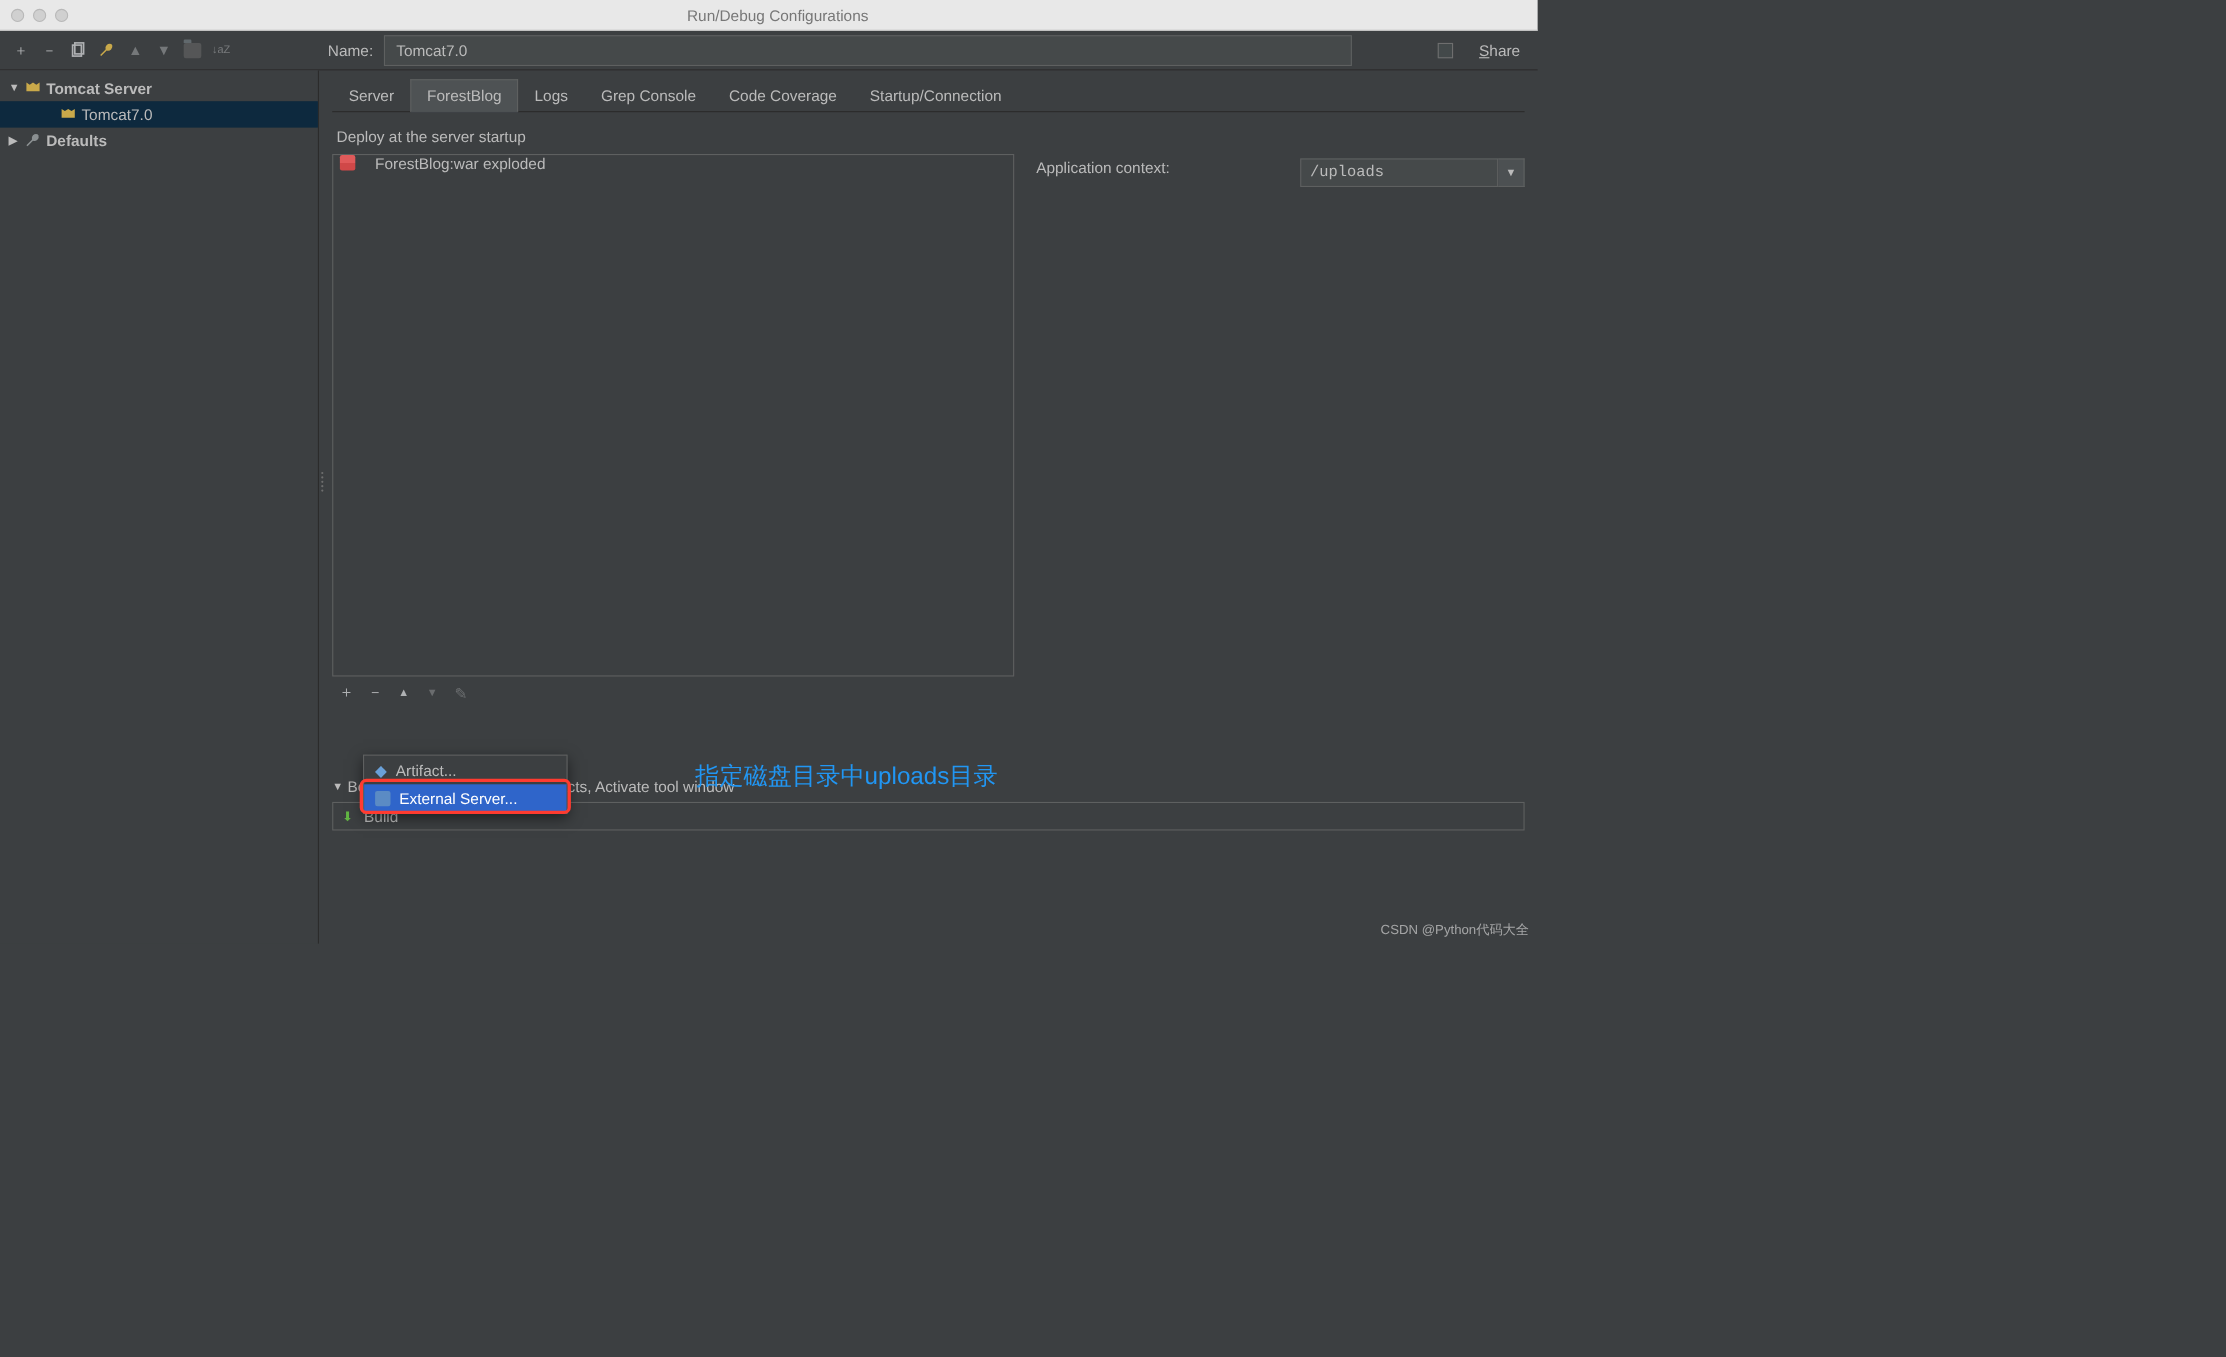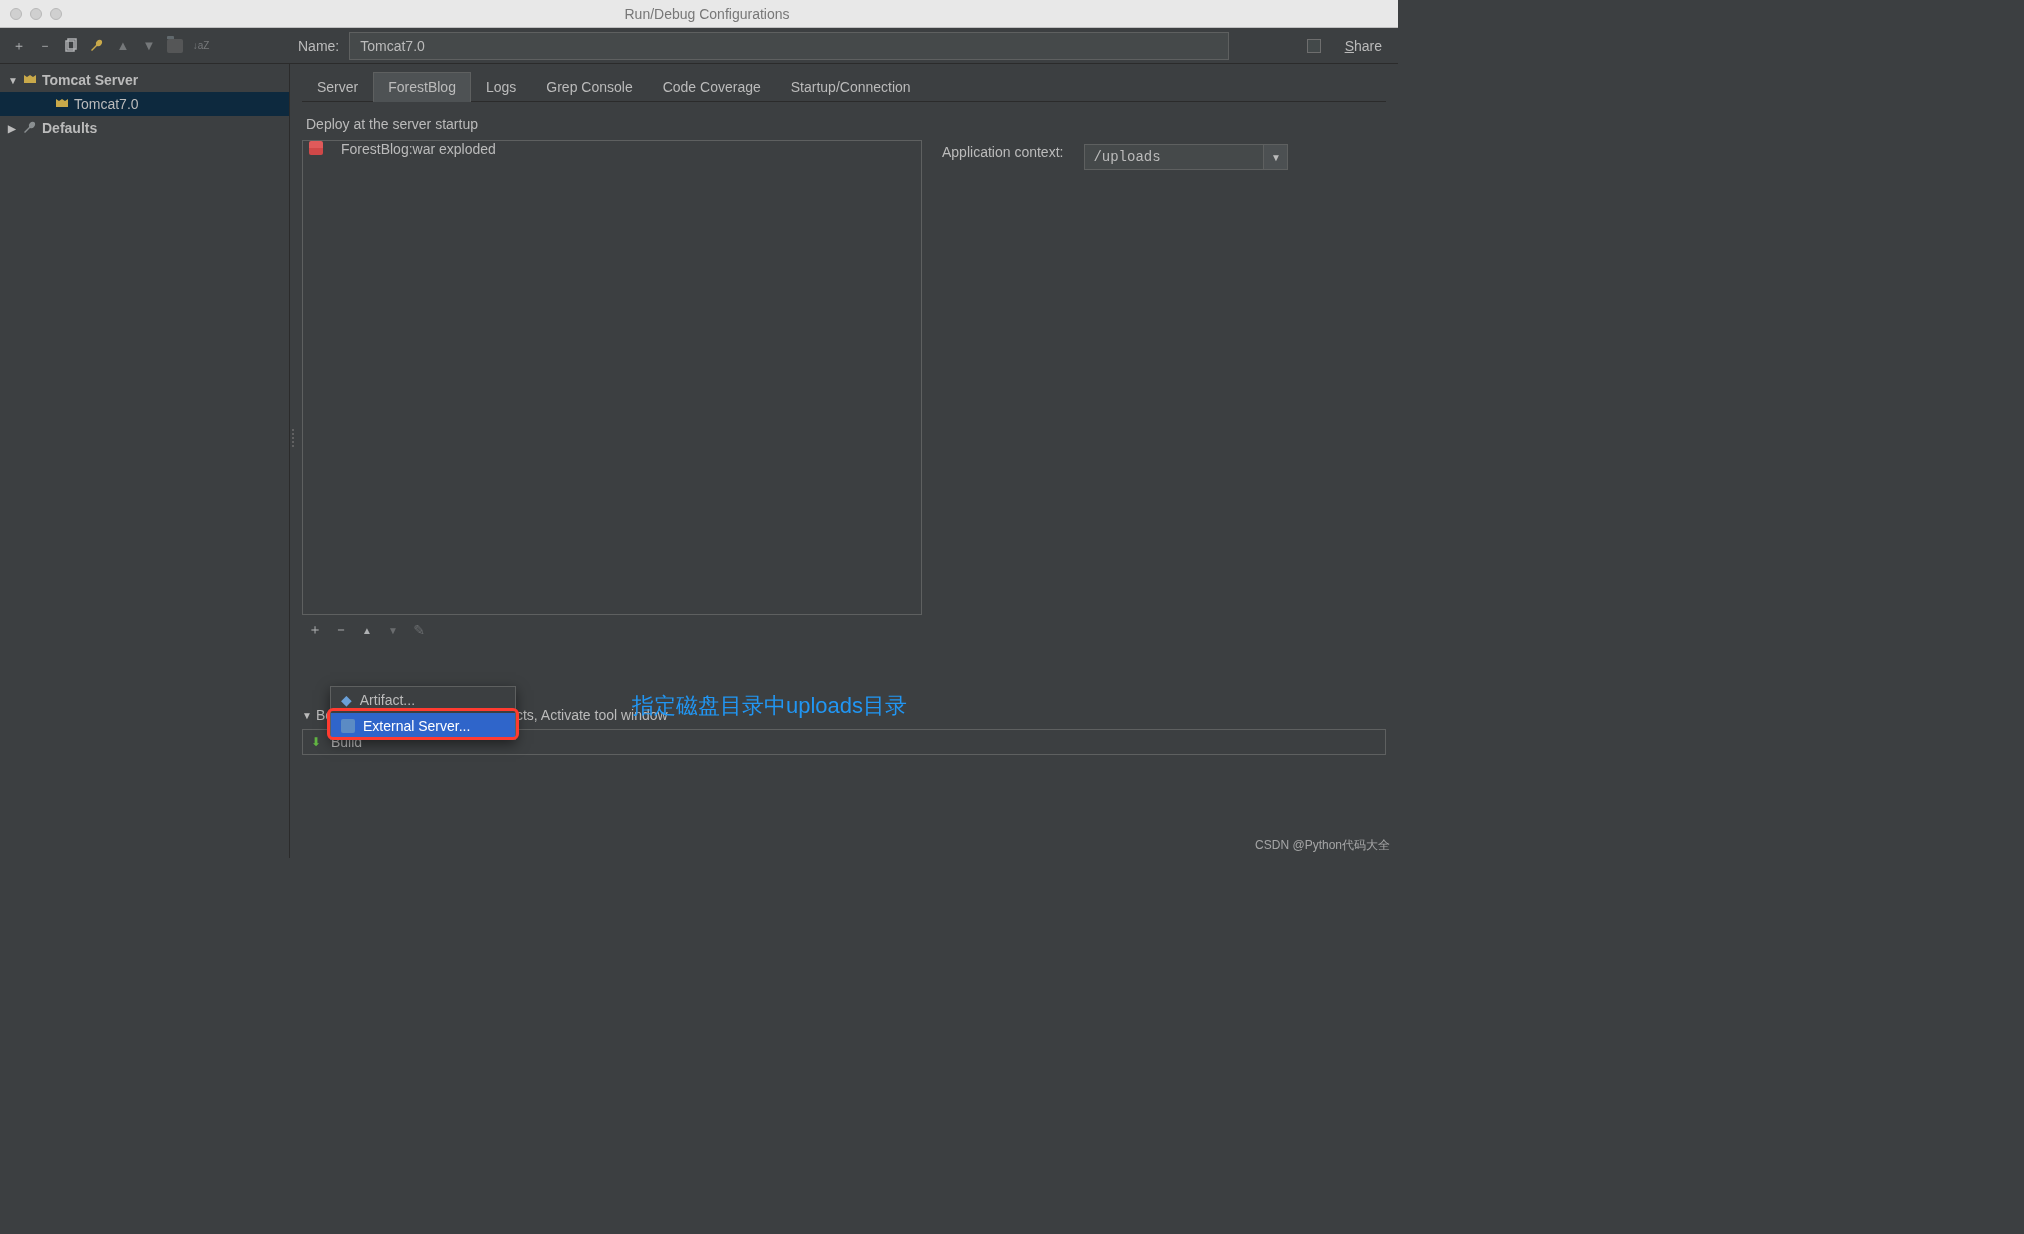--- a/index.html
+++ b/index.html
@@ -36,21 +36,21 @@
 
 .section-label { margin: 14px 0 8px 4px; color: #bbbbbb; font-size: 14px; }
 .deploy-row { display: flex; gap: 20px; }
 .deploy-list { width: 620px; height: 475px; background: #3c3f41; border: 1px solid #5e6060; }
 .list-item { display: flex; align-items: flex-start; height: 24px; padding-left: 6px; gap: 18px; font-size: 14px; }
 .list-item.selected { background: #0d293e; }
 .folder-icon { width: 16px; height: 14px; background: #87939a; border-radius: 2px; position: relative; }
 .folder-icon::before { content: ""; position: absolute; top: -3px; left: 0; width: 7px; height: 3px; background: #87939a; border-radius: 1px 1px 0 0; }
 .gift-icon { width: 14px; height: 14px; background: linear-gradient(#e05a5a 50%, #d04848 50%); border-radius: 2px; position: relative; }
 
-.context-col { flex: 1; display: flex; align-items: flex-start; gap: 21px; padding-top: 4px; }
+.context-col { flex: 1; display: flex; align-items: flex-start; gap: 21px; padding-top: 4px; justify-content: space-between; }
 .ctx-label { color: #bbbbbb; font-size: 14px; white-space: nowrap; }
 .ctx-input-wrap { display: flex; }
 .ctx-input { width: 180px; height: 26px; background: #45494a; border: 1px solid #5e6060; color: #bbbbbb; padding: 0 8px; font-size: 14px; font-family: Liberation Mono, monospace; }
 .ctx-dd { width: 24px; height: 26px; background: #4c5052; border: 1px solid #5e6060; border-left: none; display: flex; align-items: center; justify-content: center; color: #bbbbbb; font-size: 10px; }
 
 .list-toolbar { display: flex; gap: 8px; padding: 6px 4px; align-items: center; }
 .lt-btn { width: 18px; height: 18px; color: #afb1b3; display: flex; align-items: center; justify-content: center; cursor: pointer; font-size: 14px; }
 
 .popup { position: absolute; left: 330px; top: 686px; width: 186px; background: #3c3f41; border: 1px solid #5e6060; box-shadow: 0 4px 12px rgba(0,0,0,0.5); z-index: 10; }
 .popup-item { display: flex; align-items: center; height: 26px; padding: 0 10px; gap: 8px; font-size: 14px; color: #bbbbbb; }

